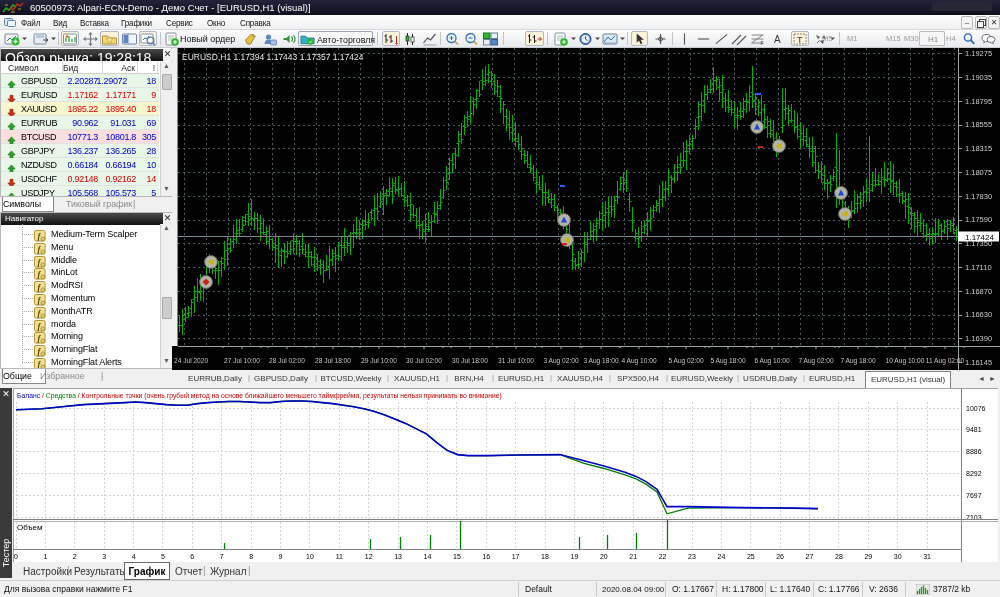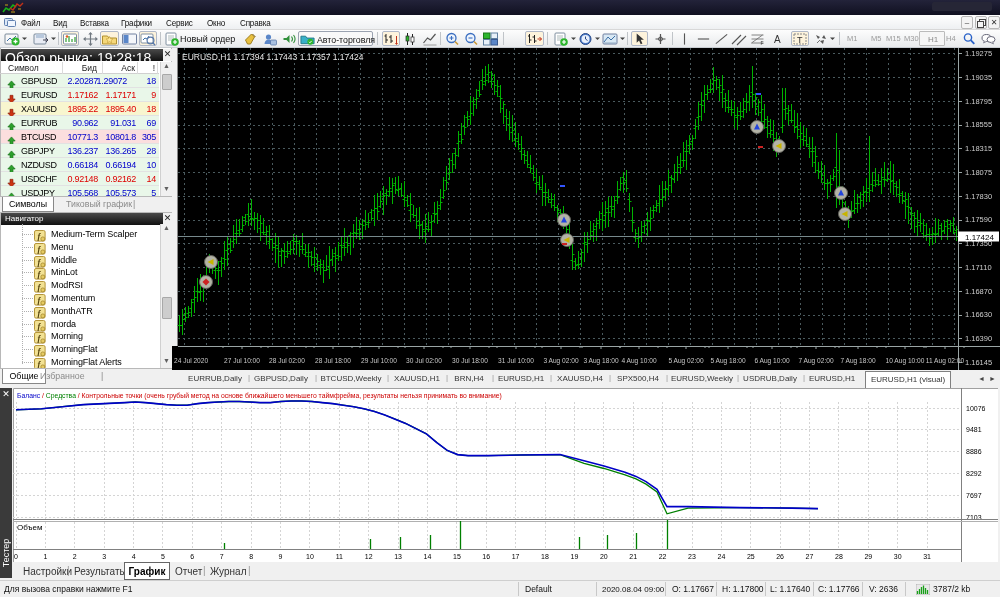--- a/index.html
+++ b/index.html
@@ -22,21 +22,21 @@
 .mwrow {position:absolute;left:1px;width:158px;height:14px;border-bottom:1px solid #e2e2e2}
 .mwi {position:absolute;left:6px;top:2px}
 .mws {position:absolute;left:20px;top:2px;font-size:9px;color:#000;letter-spacing:-0.3px}
 .mwn {position:absolute;top:2px;font-size:9px;text-align:right;letter-spacing:-0.3px}
 .mwvl {position:absolute;top:62px;height:134px;width:1px;background:#dadada}
 
 .sb {position:absolute;left:159.5px;width:12px;background:#f0f0f0;border-left:1px solid #d0d0d0}
 .sbbtn {position:absolute;left:0;width:12px;height:11px;color:#606060;font-size:7px;text-align:center;background:#f0f0f0}
 .sbthumb {position:absolute;left:1px;width:10px;background:#cdcdcd;border:1px solid #a8a8a8;border-radius:1px}
 .ltabs {position:absolute;left:0;width:172px;height:16px;background:#f0f0f0;font-size:8.8px;border-top:1px solid #b8b8b8}
-.ltab-a {position:absolute;top:0;height:15px;background:#fff;border:1px solid #888;border-top:none;color:#000;text-align:center;padding-top:2px}
+.ltab-a {position:absolute;top:0;height:15px;background:#fff;border:1px solid #888;border-top:none;color:#000;padding-top:2px}
 .ltab-i {position:absolute;top:2px;color:#8a8a8a}
 
 #nav {left:0;top:212px;width:172px;height:173px;background:#fff;border:1px solid #b8b8b8}
 #navtitle {left:1px;top:213px;width:162px;height:12px;background:linear-gradient(#4a4a4a,#111);color:#fff;font-size:8px;padding:1px 0 0 4px}
 #navx {left:163px;top:213px;width:9px;height:12px;font-size:9px;color:#222;text-align:center;background:#f0f0f0}
 .navrow {position:absolute;left:0;width:158px;height:12.8px}
 .navbr {position:absolute;left:22px;top:6px;width:11px;height:1px;border-top:1px dotted #b0b0b0}
 .navic {position:absolute;left:34px;top:0}
 .navtx {position:absolute;left:51px;top:1px;font-size:9px;color:#000;letter-spacing:-0.1px}
 .navvline {position:absolute;left:22px;top:224px;width:1px;height:140px;border-left:1px dotted #b0b0b0}
@@ -61,20 +61,21 @@
 .st {position:absolute;top:3px}
 .stsep {position:absolute;top:1px;height:14px;width:1px;background:#c8c8c8}
 </style></head>
 <body>
 <div class="abs" id="titlebar">
  <svg class="abs" style="left:2px;top:1px" width="24" height="13" viewBox="0 0 24 13">
       <path d="M1 11L4 7L7 9L11 4L14 6" stroke="#18b018" stroke-width="1.6" fill="none"></path>
       <path d="M8 7L11 9L15 3L18 5L21 2" stroke="#c03018" stroke-width="1.4" fill="none"></path>
       <path d="M3 4h3M9 11h4M16 8h3" stroke="#c8a018" stroke-width="1.2"></path>
     </svg>
+ <span class="t">60500973: Alpari-ECN-Demo - Демо Счет - [EURUSD,H1 (visual)]</span>
  <span class="abs" style="left:932px;top:2px;width:60px;height:9px;background:#262636;border-radius:2px"></span>
 </div>
 <div class="abs" id="menubar">
  <svg class="abs" style="left:4px;top:2px" width="12" height="11" viewBox="0 0 12 11">
       <rect x="0.5" y="1.5" width="8" height="7" rx="1" fill="#dce8f8" stroke="#6080b0"></rect>
       <rect x="3.5" y="3.5" width="8" height="6" rx="1" fill="#f0f6ff" stroke="#6080b0"></rect>
     </svg>
  <span class="mi" style="left:21px">Файл</span>
  <span class="mi" style="left:53px">Вид</span>
  <span class="mi" style="left:80px">Вставка</span>
@@ -252,21 +253,21 @@
       </svg></span>
     <span class="tbi" style="left:813px;width:16px"><svg width="16" height="14" viewBox="0 0 16 14" style="margin-top:1px">
         <path d="M3 3l4 2-2 2Z M11 3l2 4-4-1Z M7 9l4-1-1 4Z" fill="#555"></path>
         <path d="M4 11l3-3" stroke="#555" stroke-width="0.8"></path>
       </svg></span>
     <span class="tbi" style="left:829px;width:7px"><svg width="7" height="14" viewBox="0 0 7 14">
         <path d="M1 6.5L3.5 9L6 6.5Z" fill="#444"></path>
       </svg></span>
     <span class="tbsep" style="left:839px"></span>
     <span class="tf" style="left:847px">M1</span>
-    <span class="tf" style="left:871px">M5</span>
+    <span class="tf" style="left:822px">M5</span>
     <span class="tf" style="left:886px">M15</span>
     <span class="tf" style="left:904px">M30</span>
     <span class="tbi" style="left:919px;width:26px;background:#f6f6f6;border:1px solid #bbb;border-radius:1px">
       <span style="position:absolute;left:0;width:26px;text-align:center;top:3px;font-size:8px;color:#888">H1</span>
     </span>
     <span class="tf" style="left:946px">H4</span>
     <span class="tbi" style="left:961px;width:17px"><svg width="17" height="14" viewBox="0 0 16 14" style="margin-top:1px">
         <circle cx="6.5" cy="5.5" r="3.6" fill="none" stroke="#2a62c8" stroke-width="1.4"></circle>
         <path d="M9.2 8.2l3.6 3.6" stroke="#2a62c8" stroke-width="1.8"></path>
       </svg></span>
@@ -274,21 +275,21 @@
         <ellipse cx="6" cy="6" rx="4.5" ry="3.5" fill="#fff" stroke="#667"></ellipse>
         <path d="M4 9l-1 2 3-1.5" fill="#fff" stroke="#667" stroke-width="0.7"></path>
         <ellipse cx="10.5" cy="7.5" rx="4" ry="3" fill="#fff" stroke="#667"></ellipse>
         <path d="M12 10l1 2-3-1.5" fill="#fff" stroke="#667" stroke-width="0.7"></path>
       </svg></span>
   </div>
 <div class="abs" id="mw"></div>
 <div class="abs" id="mwtitle">Обзор рынка: 19:28:18</div>
 <div class="abs" id="mwx">✕</div>
 <span class="abs mwhead" style="left:8px">Символ</span>
-<span class="abs mwhead" style="left:63px;width:34px;text-align:right">Бид</span>
+<span class="abs mwhead" style="left:63px;width:34px;">Бид</span>
 <span class="abs mwhead" style="left:103px;width:32px;text-align:right">Аск</span>
 <span class="abs mwhead" style="left:138px;width:17px;text-align:right">!</span>
 <div class="abs" style="left:0;top:73px;width:159px;height:1px;background:#d0d0d0"></div>
 <div class="abs mwvl" style="left:62px"></div>
 <div class="abs mwvl" style="left:102px"></div>
 <div class="abs mwvl" style="left:137px"></div>
 <div class="abs mwvl" style="left:157px"></div>
 <div class="mwrow" style="top:74.0px;background:#e9f7e9">
 <span class="mwi"><svg width="9" height="10" viewBox="0 0 11 11">
         <path d="M5.5 0.5L10 5.5H7.3V10H3.7V5.5H1Z" fill="#2ca02c" stroke="#1a6e1a" stroke-width="0.8"></path>

